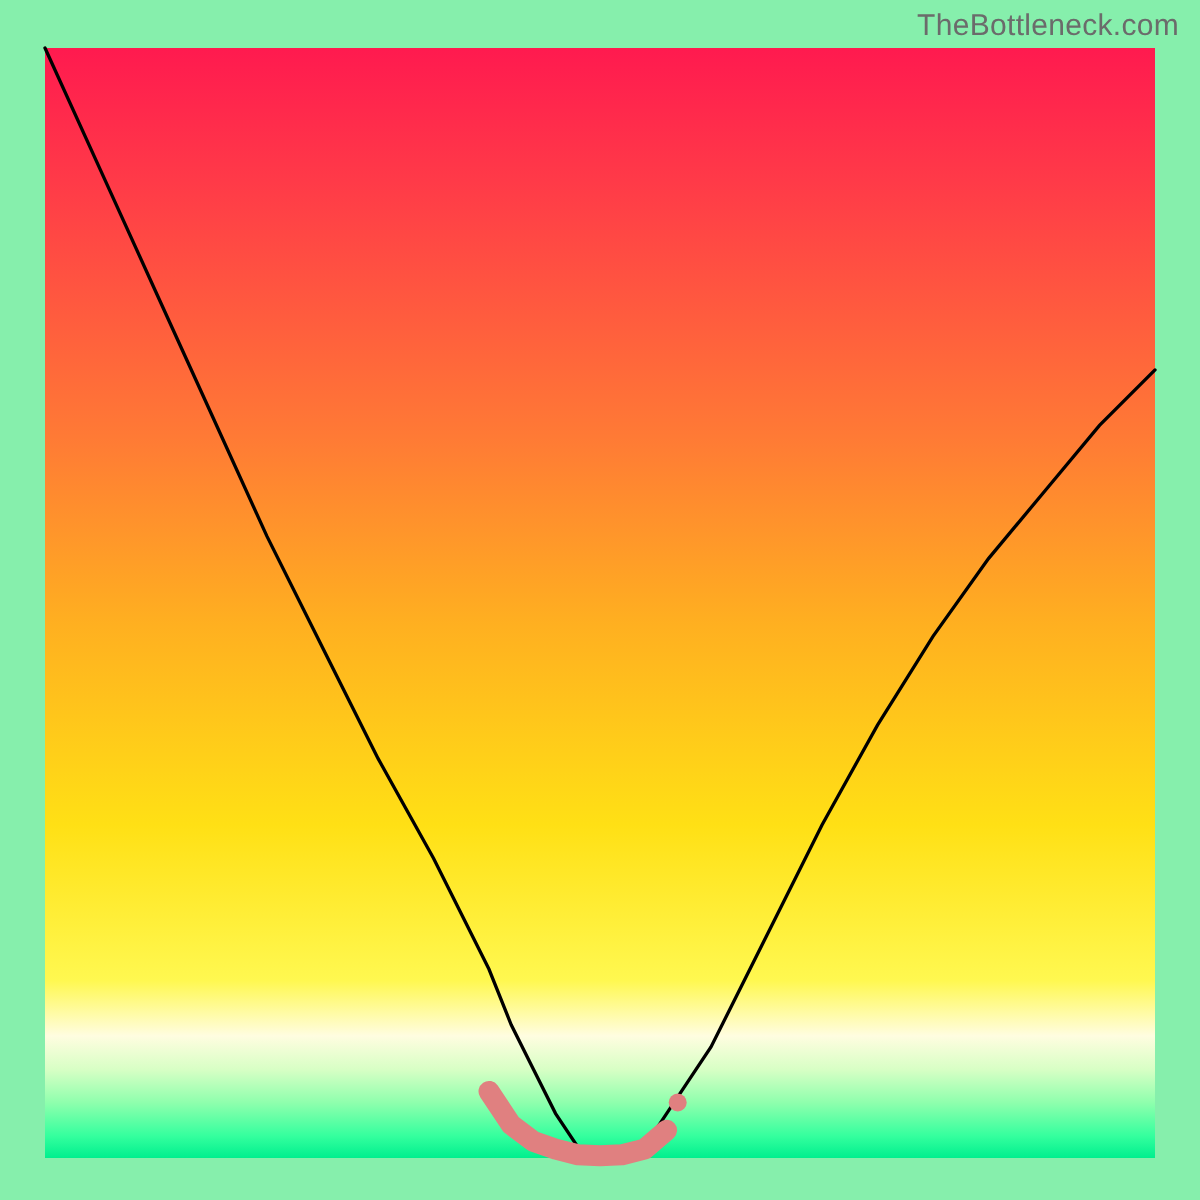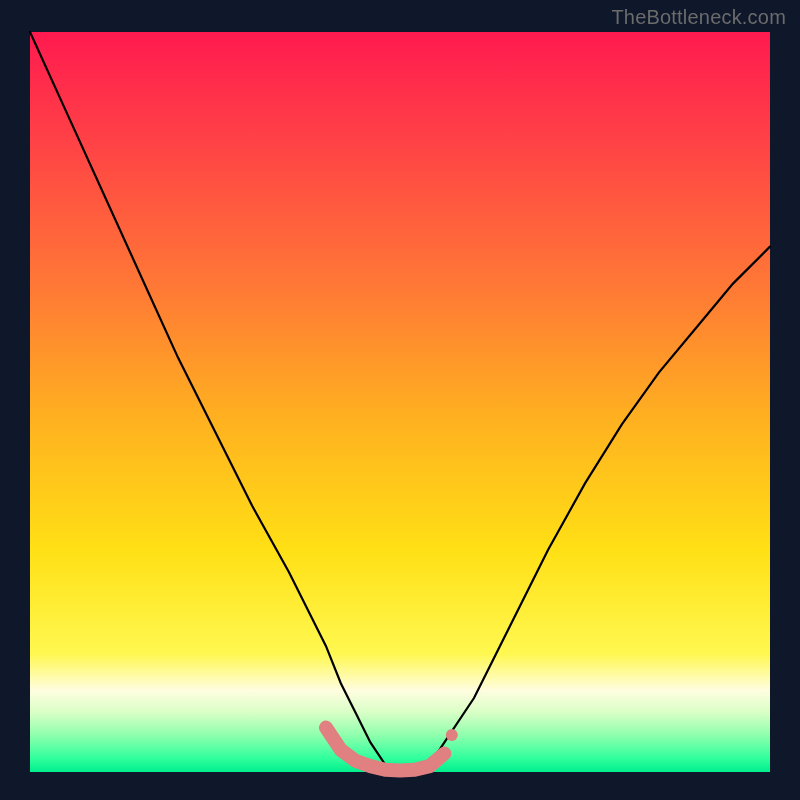--- a/index.html
+++ b/index.html
@@ -10,21 +10,21 @@
     background: #000;
     overflow: hidden;
     font-family: Arial, Helvetica, sans-serif;
   }
   .frame {
     position: absolute;
     left: 0;
     top: 0;
     width: 800px;
     height: 800px;
-    background: #0f172a;
+    background: #86efac;
   }
   .plot {
     position: absolute;
     left: 30px;
     top: 32px;
     width: 740px;
     height: 740px;
     
     background: linear-gradient(
       to bottom,

